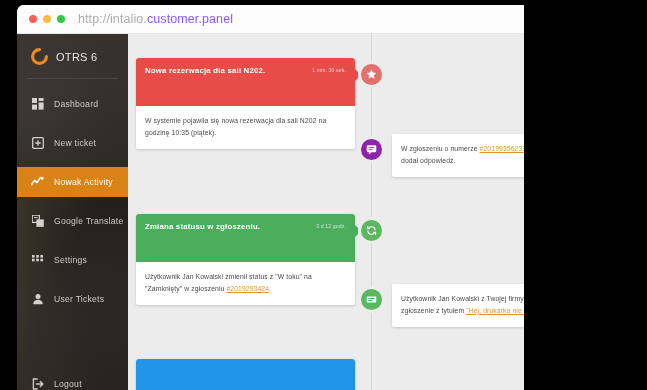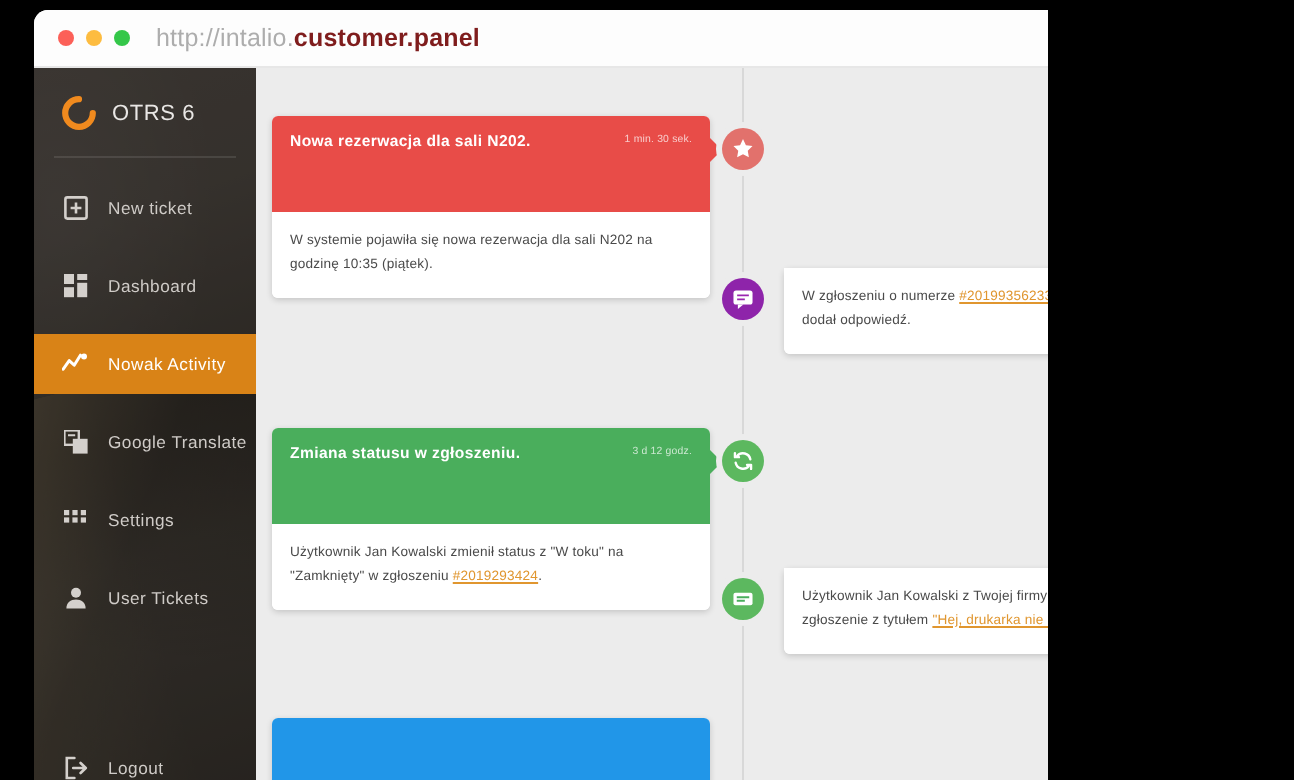--- a/index.html
+++ b/index.html
@@ -26,21 +26,21 @@
   .dots{display:flex;gap:6px;align-items:center;}
   .dot{width:8px;height:8px;border-radius:50%;}
   .dot.red{background:#fc6058;}
   .dot.yellow{background:#fdbc40;}
   .dot.green{background:#34c749;}
   .urlbar{
     margin-left:13px;font-size:12.5px;letter-spacing:.1px;
     color:#3a3a3a;white-space:nowrap;display:flex;align-items:baseline;
   }
   .url-dim{color:#adadad;font-weight:400;}
-  .url-strong{color:#7f1d1d;font-weight:700;}
+  .url-strong{color:#8b5cf6;font-weight:400;}
 
   .body-area{position:relative;height:372px;display:flex;}
 
   
   .sidebar{
     position:relative;width:111px;flex:0 0 111px;
     background:#3b3733;
     overflow:hidden;
   }
   .sidebar-photo{
@@ -173,37 +173,37 @@
             </span>
             <span class="brand-text">OTRS 6</span>
           </div>
           <div class="brand-sep"></div>
 
           <div class="nav">
 
             <div class="nav-item">
               <span class="nav-ico">
                 <svg width="12" height="12" viewBox="0 0 12 12">
-                    <rect x="0.7" y="0.7" width="10.6" height="10.6" rx="1" fill="none" stroke="#d4d0cc" stroke-width="1.3"></rect>
-                    <path d="M6 3.3v5.4M3.3 6h5.4" stroke="#d4d0cc" stroke-width="1.3"></path>
-                  </svg>
-              </span>
-              <span>New ticket</span>
-            </div>
-
-            <div class="nav-item">
-              <span class="nav-ico">
-                <svg width="12" height="12" viewBox="0 0 12 12">
                     <rect x="0" y="0" width="5" height="5" fill="#d4d0cc"></rect>
                     <rect x="6.6" y="0" width="5" height="3" fill="#d4d0cc"></rect>
                     <rect x="0" y="6.6" width="5" height="5" fill="#d4d0cc"></rect>
                     <rect x="6.6" y="4.4" width="5" height="7.2" fill="#d4d0cc"></rect>
                   </svg>
               </span>
               <span>Dashboard</span>
+            </div>
+
+            <div class="nav-item">
+              <span class="nav-ico">
+                <svg width="12" height="12" viewBox="0 0 12 12">
+                    <rect x="0.7" y="0.7" width="10.6" height="10.6" rx="1" fill="none" stroke="#d4d0cc" stroke-width="1.3"></rect>
+                    <path d="M6 3.3v5.4M3.3 6h5.4" stroke="#d4d0cc" stroke-width="1.3"></path>
+                  </svg>
+              </span>
+              <span>New ticket</span>
             </div>
 
             <div class="nav-item active">
               <span class="nav-ico">
                 <svg width="13" height="12" viewBox="0 0 13 12">
                     <path d="M0.6 8.6 L3.6 4.3 L6.1 6.6 L9.2 1.6" fill="none" stroke="#ffffff" stroke-width="1.5" stroke-linecap="round" stroke-linejoin="round"></path>
                     <circle cx="11" cy="2.2" r="1.5" fill="#ffffff"></circle>
                   </svg>
               </span>
               <span>Nowak Activity</span>

